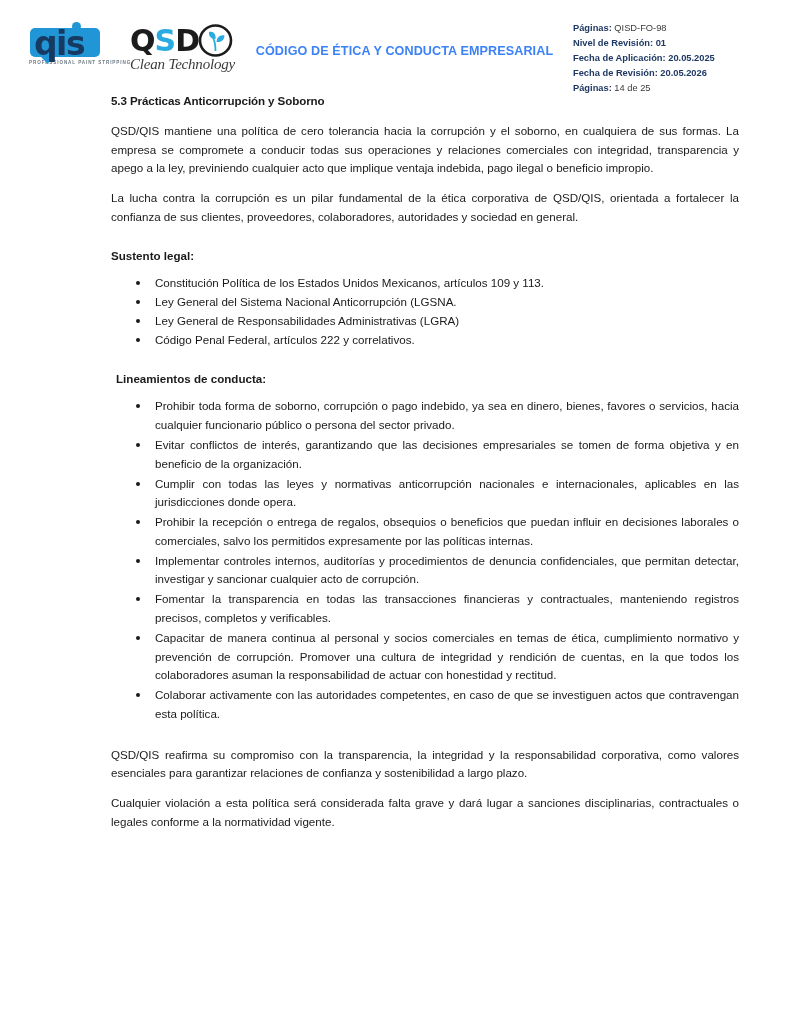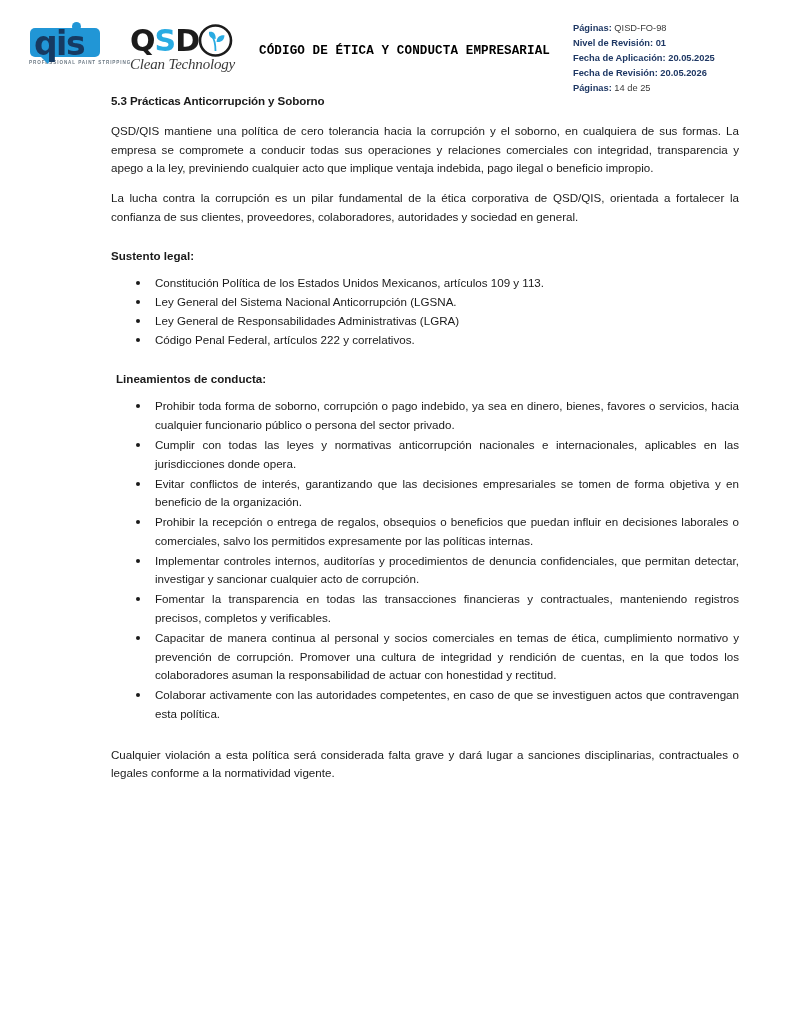--- a/index.html
+++ b/index.html
@@ -128,24 +128,24 @@
     color: #3b3b3b;
     white-space: nowrap;
     letter-spacing: -0.2px;
     text-align: center;
   }
 
   
   .doc-title {
     flex: 1 1 auto;
     text-align: center;
-    font-family: Liberation Mono, monospace;
+    font-family: Liberation Sans, sans-serif;
     font-weight: bold;
     font-size: 12.6px;
-    color: #000000;
+    color: #3b82f6;
     letter-spacing: 0.1px;
     padding-top: 30px;
     white-space: nowrap;
   }
 
   
   .doc-meta {
     flex: 0 0 auto;
     width: 196px;
     padding-top: 7px;
@@ -288,24 +288,25 @@
     <li>Ley General de Responsabilidades Administrativas (LGRA)</li>
     <li>Código Penal Federal, artículos 222 y correlativos.</li>
   </ul>
 
   <div class="gap-small"></div>
 
   <h3 class="sub-heading indented">Lineamientos de conducta:</h3>
 
   <ul class="bullets spaced">
     <li>Prohibir toda forma de soborno, corrupción o pago indebido, ya sea en dinero, bienes, favores o servicios, hacia cualquier funcionario público o persona del sector privado.</li>
+    <li>Evitar conflictos de interés, garantizando que las decisiones empresariales se tomen de forma objetiva y en beneficio de la organización.</li>
     <li>Cumplir con todas las leyes y normativas anticorrupción nacionales e internacionales, aplicables en las jurisdicciones donde opera.</li>
-    <li>Evitar conflictos de interés, garantizando que las decisiones empresariales se tomen de forma objetiva y en beneficio de la organización.</li>
     <li>Prohibir la recepción o entrega de regalos, obsequios o beneficios que puedan influir en decisiones laborales o comerciales, salvo los permitidos expresamente por las políticas internas.</li>
     <li>Implementar controles internos, auditorías y procedimientos de denuncia confidenciales, que permitan detectar, investigar y sancionar cualquier acto de corrupción.</li>
     <li>Fomentar la transparencia en todas las transacciones financieras y contractuales, manteniendo registros precisos, completos y verificables.</li>
     <li>Capacitar de manera continua al personal y socios comerciales en temas de ética, cumplimiento normativo y prevención de corrupción. Promover una cultura de integridad y rendición de cuentas, en la que todos los colaboradores asuman la responsabilidad de actuar con honestidad y rectitud.</li>
     <li>Colaborar activamente con las autoridades competentes, en caso de que se investiguen actos que contravengan esta política.</li>
   </ul>
 
+  <p class="para">QSD/QIS reafirma su compromiso con la transparencia, la integridad y la responsabilidad corporativa, como valores esenciales para garantizar relaciones de confianza y sostenibilidad a largo plazo.</p>
   <p class="para">Cualquier violación a esta política será considerada falta grave y dará lugar a sanciones disciplinarias, contractuales o legales conforme a la normatividad vigente.</p>
 
 </div>
 
 </body></html>

